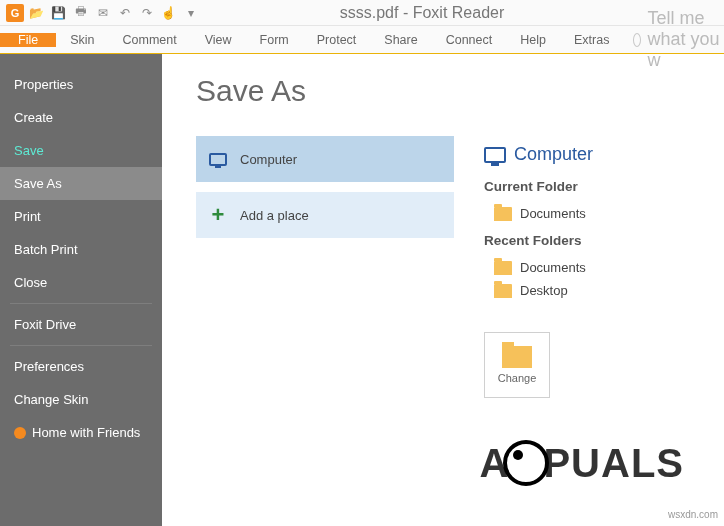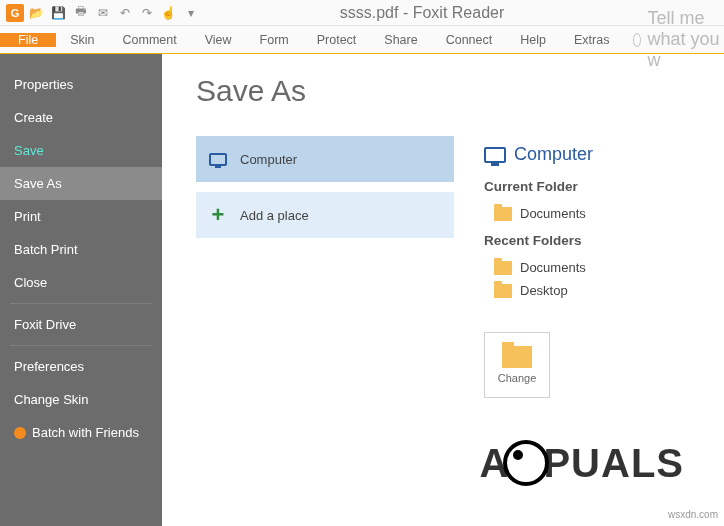--- a/index.html
+++ b/index.html
@@ -126,21 +126,21 @@
       </div>
     <div class="sep"></div>
     <div class="item">
         <span>Preferences</span>
       </div>
     <div class="item">
         <span>Change Skin</span>
       </div>
     <div class="item">
       <span class="friend-icon"></span>
-      <span>Batch with Friends</span>
+      <span>Home with Friends</span>
     </div>
   </div>
 
   <div class="center">
     <div class="center-left">
       <h1>Save As</h1>
 
       <div class="place">
         <span class="picon">
             <span class="monitor-icon small"></span>

